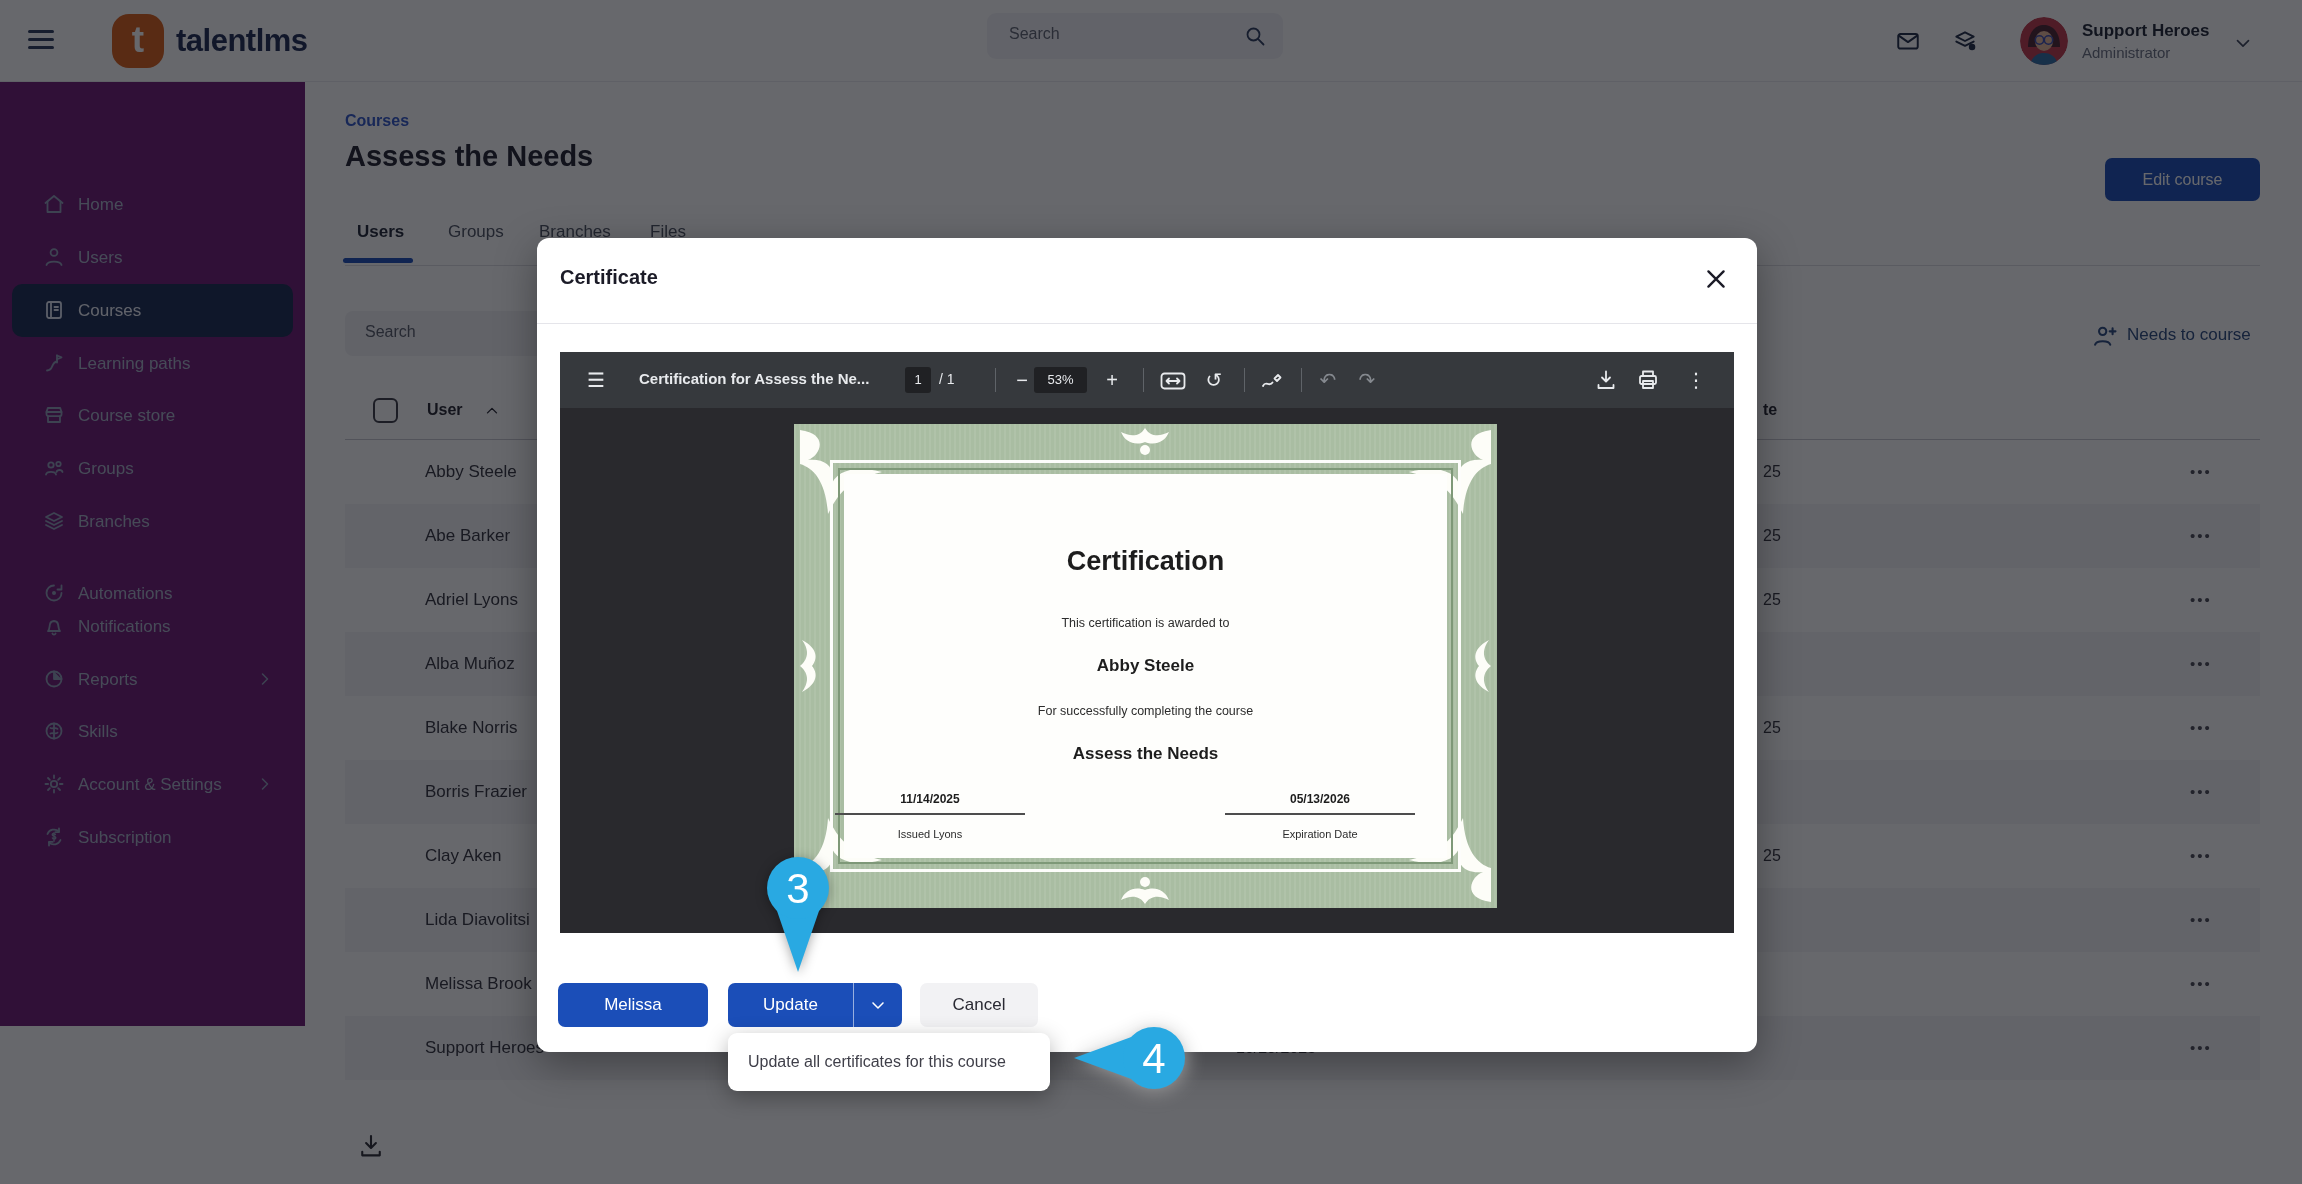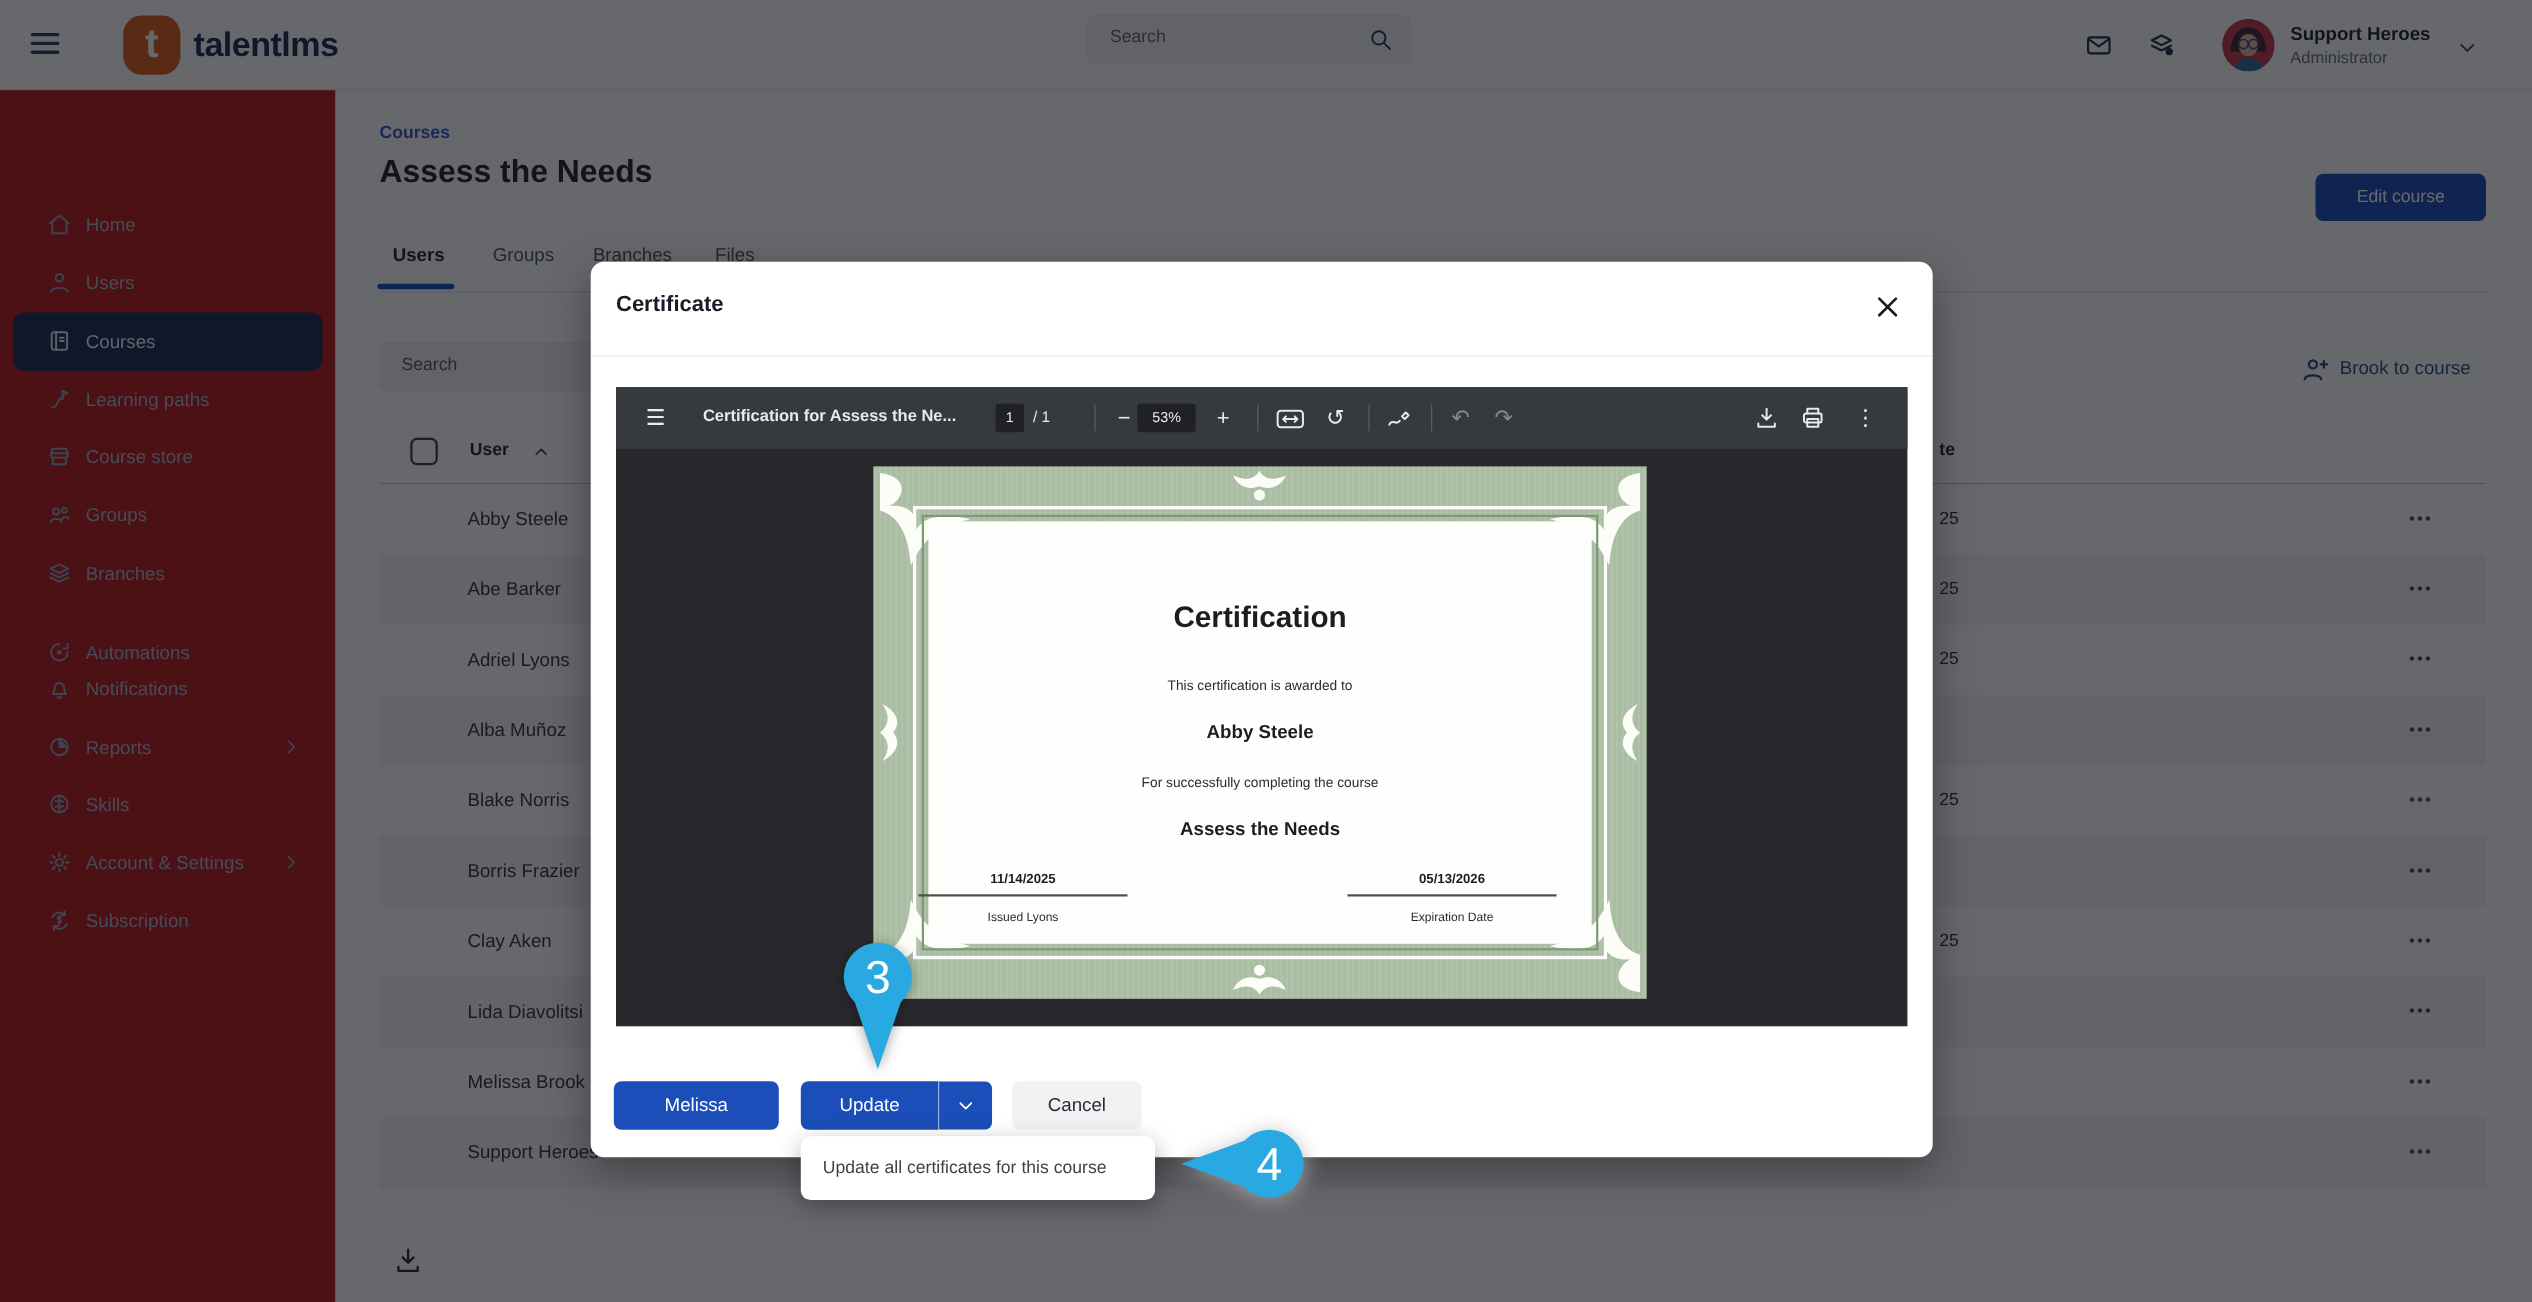--- a/index.html
+++ b/index.html
@@ -19,21 +19,21 @@
   .logo-word { position:absolute; left:176px; top:0; height:82px; line-height:82px; font-size:31px; font-weight:800; color:#1e2a52; letter-spacing:-0.5px; }
   .hdr-search { position:absolute; left:987px; top:13px; width:296px; height:46px; background:#f2f2f6; border-radius:9px; }
   .hdr-search .ph { position:absolute; left:22px; top:12px; font-size:16px; color:#5f6472; }
   .hdr-search svg { position:absolute; right:16px; top:11px; }
   .hdr-ico { position:absolute; top:28px; width:26px; height:26px; }
   .avatar { position:absolute; left:2020px; top:17px; width:48px; height:48px; border-radius:50%; overflow:hidden; }
   .u-name { position:absolute; left:2082px; top:21px; font-size:17px; font-weight:bold; color:#1d2433; }
   .u-role { position:absolute; left:2082px; top:44px; font-size:15px; color:#6a7080; }
 
   
-  .sidebar { position:absolute; left:0; top:82px; width:305px; height:1102px; background:#b91c1c; z-index:1; }
+  .sidebar { position:absolute; left:0; top:82px; width:305px; height:944px; background:#701a75; z-index:1; }
   .side-item { position:absolute; left:12px; width:281px; height:53px; border-radius:10px; color:#a8b3c9; cursor:pointer; }
   .side-item.active { background:#1a2b52; color:#eef2fa; }
   .side-item .si-ico { position:absolute; left:30px; top:14px; width:24px; height:24px; color:#909db9; }
   .side-item.active .si-ico { color:#e2e8f5; }
   .side-item .si-label { position:absolute; left:66px; top:0; line-height:53px; font-size:17px; }
   .side-item .si-chev { position:absolute; right:18px; top:16px; width:20px; height:20px; color:#909db9; }
 
   
   .content { position:absolute; left:305px; top:82px; width:1997px; height:1102px; background:#fff; z-index:1; }
   .breadcrumb { position:absolute; left:40px; top:30px; font-size:16px; font-weight:bold; color:#3157c9; cursor:pointer; }
@@ -303,21 +303,21 @@
     <div class="tbl-search">
       <span class="ph">Search</span>
     </div>
 
     <div class="enroll">
       <svg class="stroke" width="28" height="28" viewBox="0 0 24 24" style="position:absolute;left:0;top:0">
         <circle cx="10" cy="8" r="3.1"></circle>
           <path d="M3.5 19.5c1-4 12-4 13 0"></path>
           <path d="M18.5 5.5v5M16 8h5"></path>
       </svg>
-      <span class="txt">Brook to course</span>
+      <span class="txt">Needs to course</span>
     </div>
 
     <div class="th-check"></div>
     <span class="th-user">User</span>
     <svg class="th-caret stroke" viewBox="0 0 24 24">
         <path d="M6 14.5l6-6 6 6"></path>
       </svg>
     <span class="th-frag">te</span>
     <div class="th-line"></div>
 

